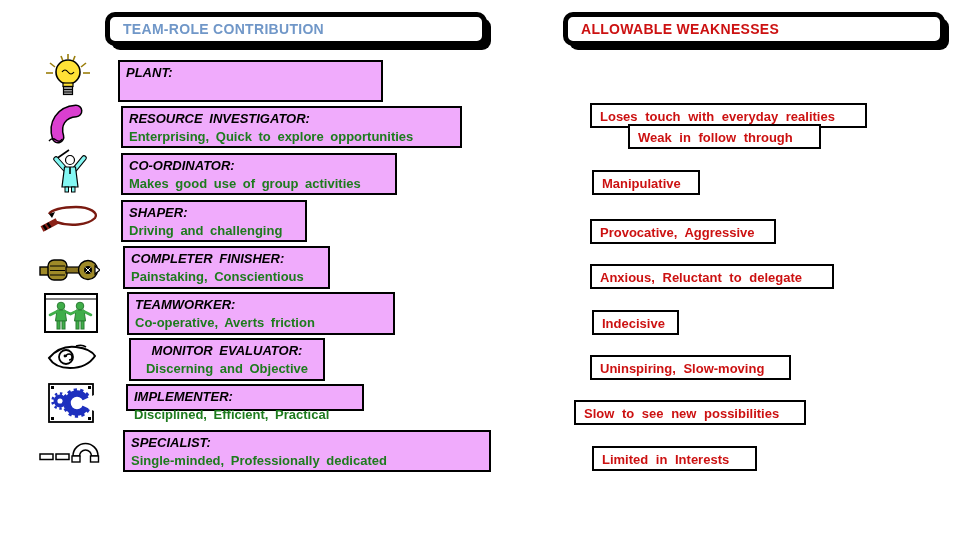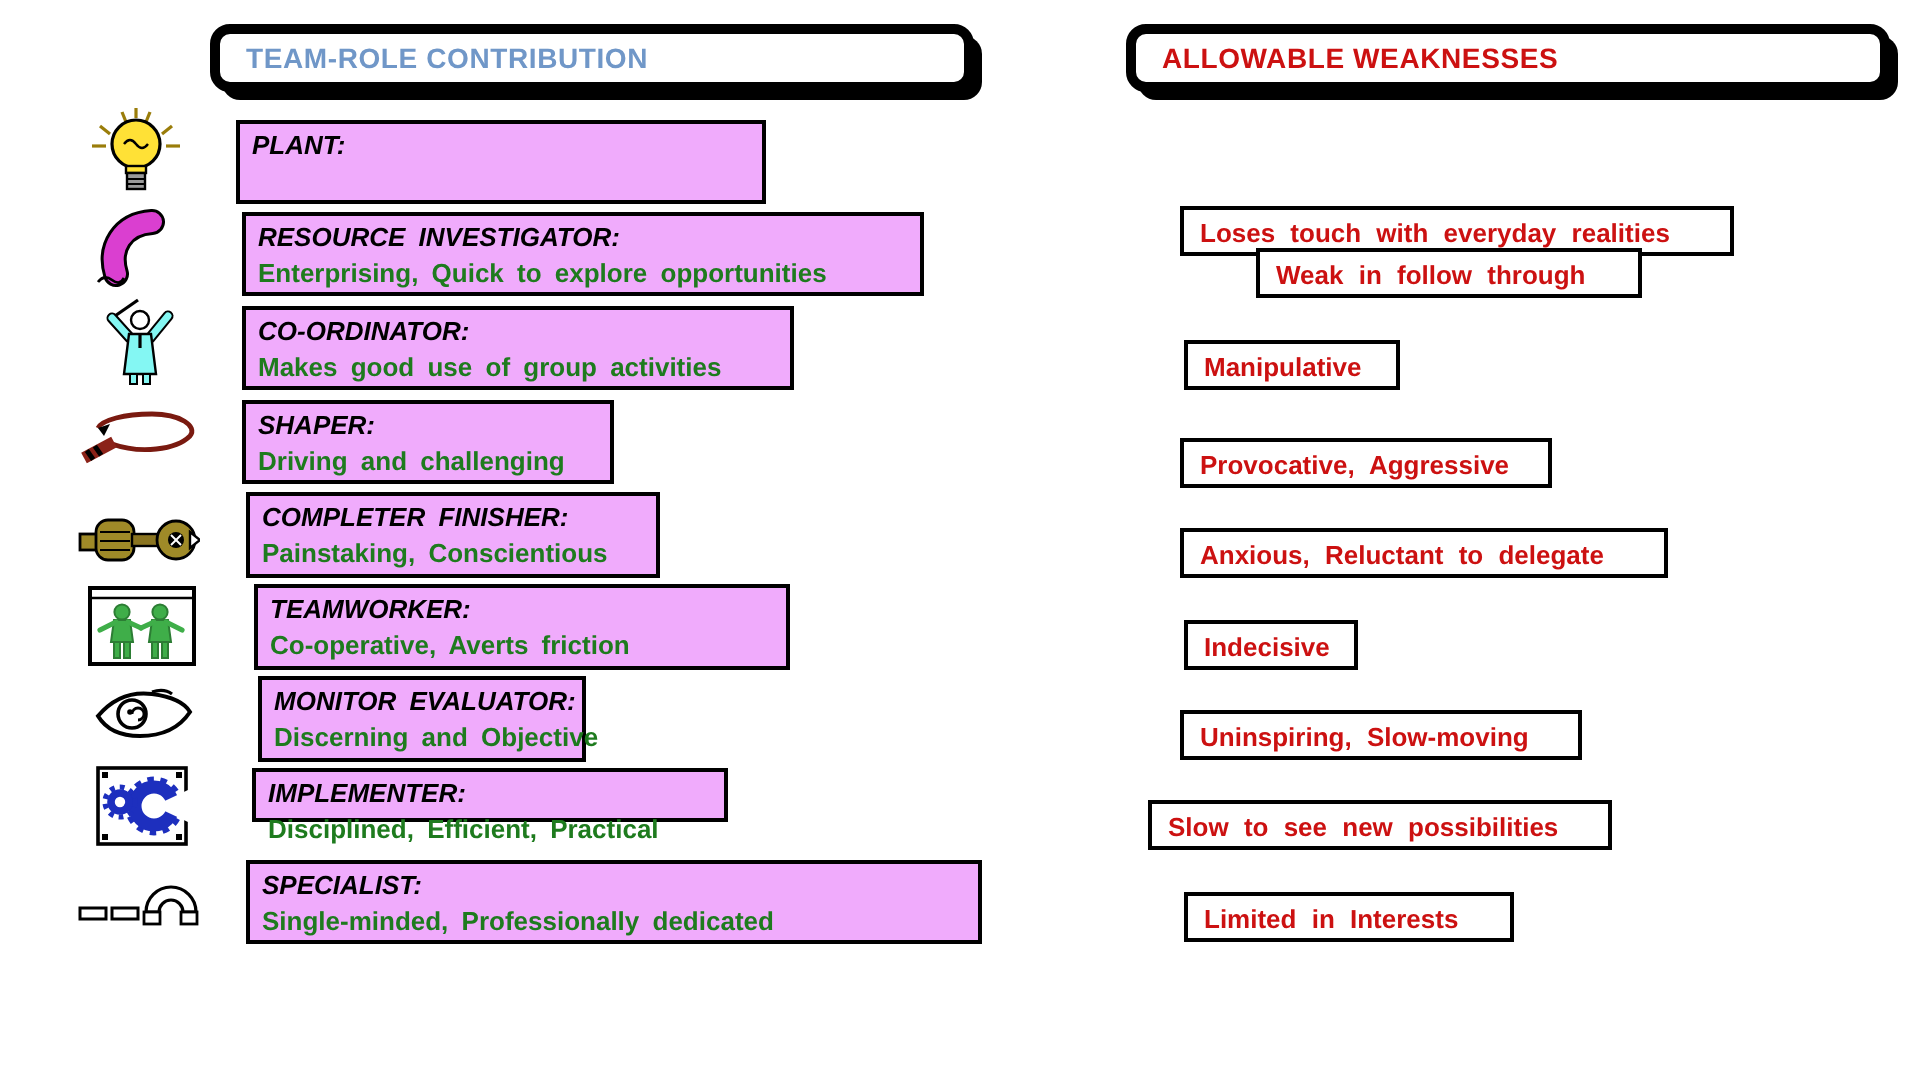--- a/index.html
+++ b/index.html
@@ -170,21 +170,21 @@
     <span class="desc">Driving and challenging</span>
   </div>
   <div class="role" style="left:123px;top:246px;width:207px;height:43px;">
     <span class="title">COMPLETER FINISHER:</span>
     <span class="desc">Painstaking, Conscientious</span>
   </div>
   <div class="role" style="left:127px;top:292px;width:268px;height:43px;">
     <span class="title">TEAMWORKER:</span>
     <span class="desc">Co-operative, Averts friction</span>
   </div>
-  <div class="role" style="left:129px;top:338px;width:164px;height:43px;">
+  <div class="role" style="left:129px;top:338px;width:196px;height:43px;text-align:center;">
     <span class="title">MONITOR EVALUATOR:</span>
     <span class="desc">Discerning and Objective</span>
   </div>
   <div class="role" style="left:126px;top:384px;width:238px;height:27px;">
     <span class="title">IMPLEMENTER:</span>
     <span class="desc">Disciplined, Efficient, Practical</span>
   </div>
   <div class="role" style="left:123px;top:430px;width:368px;height:42px;">
     <span class="title">SPECIALIST:</span>
     <span class="desc">Single-minded, Professionally dedicated</span>

